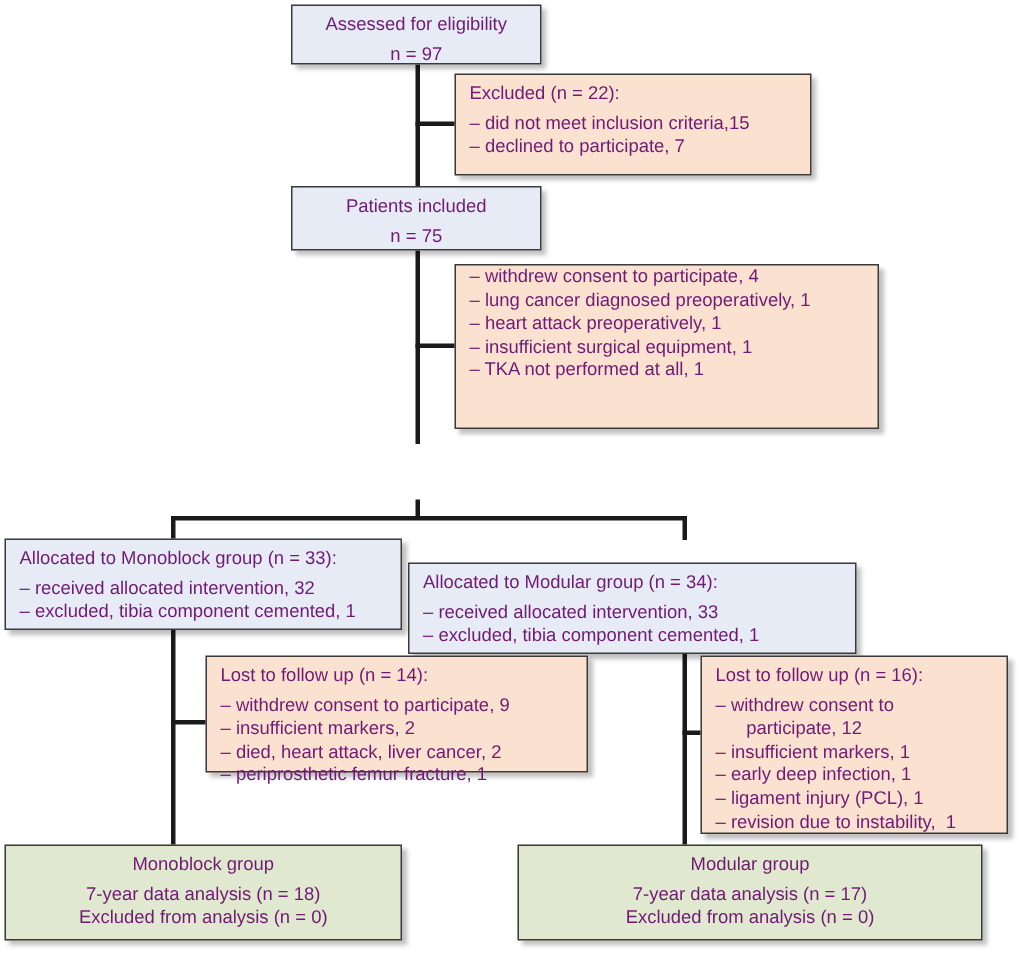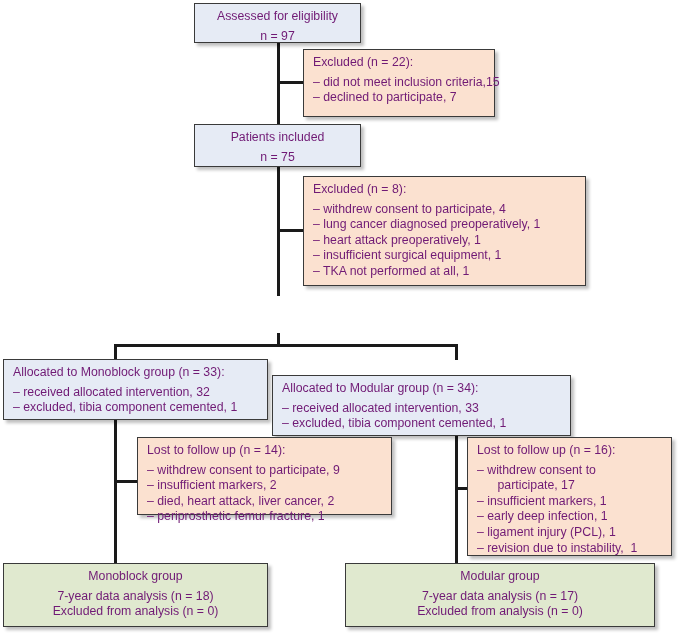--- a/index.html
+++ b/index.html
@@ -45,33 +45,32 @@
   <div class="line h" style="left:114px;top:480px;width:24px;"></div>
 
   <div class="line v" style="left:455px;top:420px;height:144px;"></div>
   <div class="line h" style="left:455px;top:487px;width:13px;"></div>
 
   <div class="box blue" style="left:194px;top:3px;width:167px;height:40px;">
     <div class="txt ctr pad-c">Assessed for eligibility</div>
     <div class="txt ctr" style="padding:0 6px;">n = 97</div>
   </div>
 
-  <div class="box pink" style="left:303px;top:49px;width:192px;height:68px;">
+  <div class="box pink" style="left:303px;top:49px;width:238px;height:68px;">
     <div class="txt lft pad-l">Excluded (n = 22):</div>
     <div class="txt lft" style="padding:0 7px 0 9px;">– did not meet inclusion criteria,15</div>
     <div class="txt lft" style="padding:0 7px 0 9px;">– declined to participate, 7</div>
   </div>
 
   <div class="box blue" style="left:194px;top:124px;width:167px;height:43px;">
     <div class="txt ctr pad-c">Patients included</div>
     <div class="txt ctr" style="padding:0 6px;">n = 75</div>
   </div>
 
   <div class="box pink" style="left:303px;top:176px;width:283px;height:110px;">
-    <div class="txt lft pad-l">Excluded (n = 8):</div>
     <div class="txt lft" style="padding:0 7px 0 9px;">– withdrew consent to participate, 4</div>
     <div class="txt lft" style="padding:0 7px 0 9px;">– lung cancer diagnosed preoperatively, 1</div>
     <div class="txt lft" style="padding:0 7px 0 9px;">– heart attack preoperatively, 1</div>
     <div class="txt lft" style="padding:0 7px 0 9px;">– insufficient surgical equipment, 1</div>
     <div class="txt lft" style="padding:0 7px 0 9px;">– TKA not performed at all, 1</div>
   </div>
 
 
   <div class="box blue" style="left:3px;top:359px;width:265px;height:61px;">
     <div class="txt lft pad-l">Allocated to Monoblock group (n = 33):</div>
@@ -89,21 +88,21 @@
     <div class="txt lft pad-l">Lost to follow up (n = 14):</div>
     <div class="txt lft" style="padding:0 7px 0 9px;">– withdrew consent to participate, 9</div>
     <div class="txt lft" style="padding:0 7px 0 9px;">– insufficient markers, 2</div>
     <div class="txt lft" style="padding:0 7px 0 9px;">– died, heart attack, liver cancer, 2</div>
     <div class="txt lft" style="padding:0 7px 0 9px;">– periprosthetic femur fracture, 1</div>
   </div>
 
   <div class="box pink" style="left:467px;top:437px;width:205px;height:119px;">
     <div class="txt lft pad-l">Lost to follow up (n = 16):</div>
     <div class="txt lft" style="padding:0 7px 0 9px;">– withdrew consent to</div>
-    <div class="txt lft" style="padding:0 7px 0 9px;">      participate, 17</div>
+    <div class="txt lft" style="padding:0 7px 0 9px;">      participate, 12</div>
     <div class="txt lft" style="padding:0 7px 0 9px;">– insufficient markers, 1</div>
     <div class="txt lft" style="padding:0 7px 0 9px;">– early deep infection, 1</div>
     <div class="txt lft" style="padding:0 7px 0 9px;">– ligament injury (PCL), 1</div>
     <div class="txt lft" style="padding:0 7px 0 9px;">– revision due to instability,  1</div>
   </div>
 
   <div class="box green" style="left:3px;top:563px;width:265px;height:64px;">
     <div class="txt ctr pad-c">Monoblock group</div>
     <div class="txt ctr" style="padding:0 6px;">7-year data analysis (n = 18)</div>
     <div class="txt ctr" style="padding:0 6px;">Excluded from analysis (n = 0)</div>

